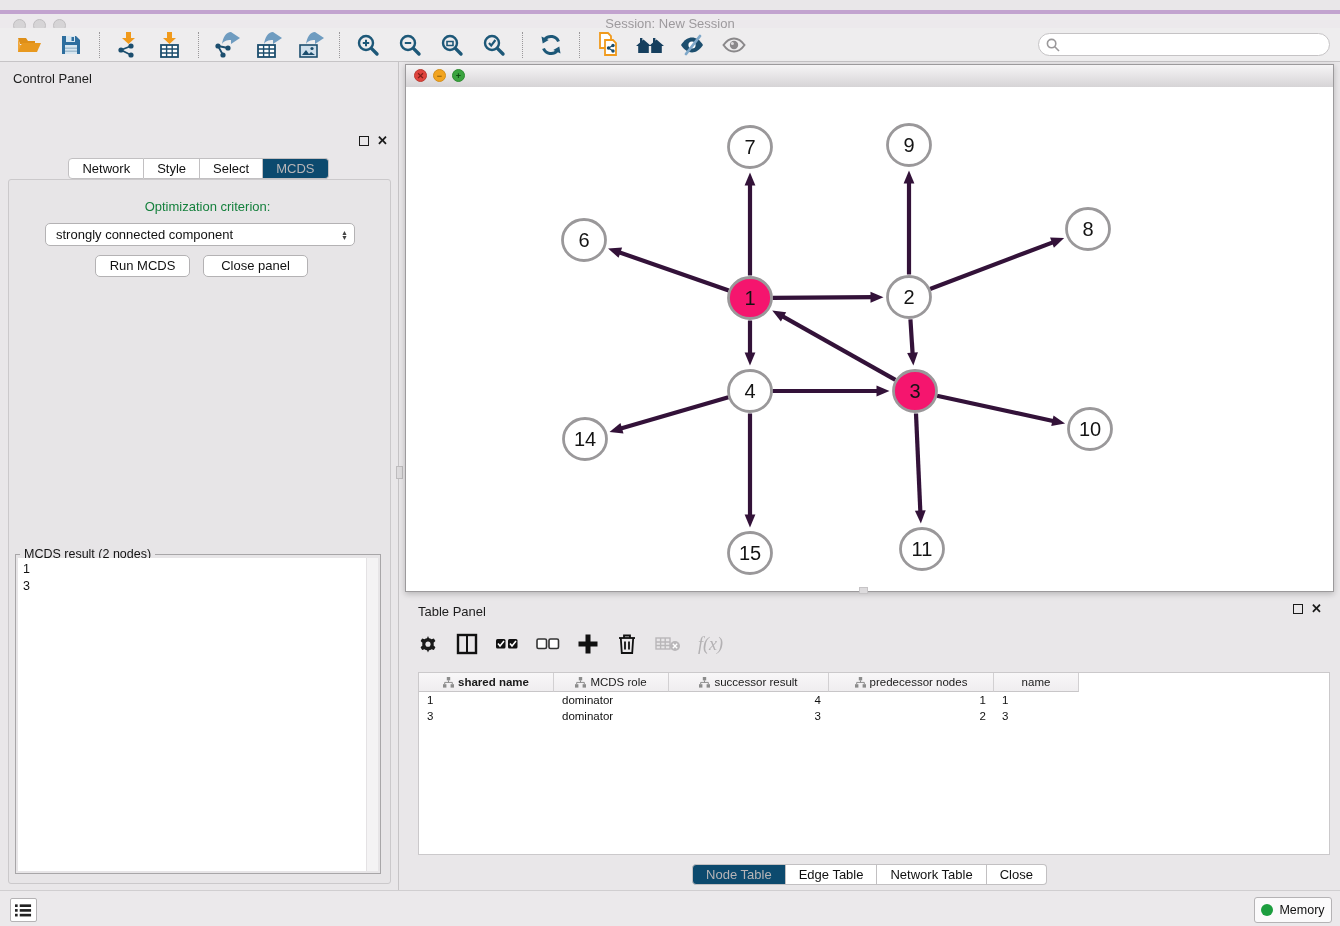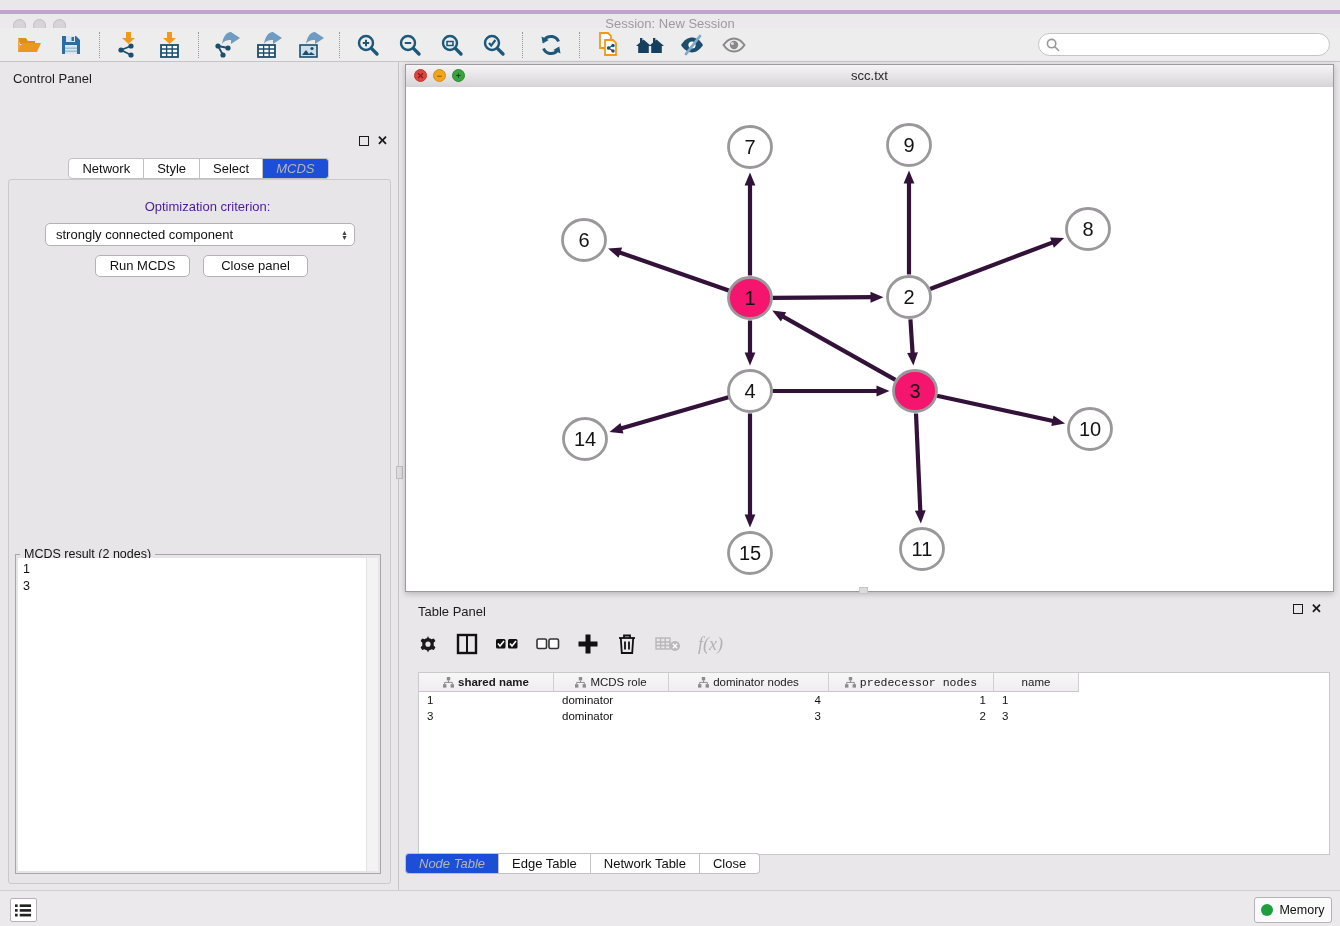--- a/index.html
+++ b/index.html
@@ -18,24 +18,24 @@
   #search-box{margin-left:auto;margin-right:10px;width:292px;height:23px;background:#fff;border:1px solid #c5c3c5;border-radius:12px;display:flex;align-items:center;padding-left:7px;box-sizing:border-box;}
   #search-box input{border:none;outline:none;flex:1;height:18px;font-size:12px;background:transparent;margin-left:4px;}
   
   #control-panel{position:absolute;left:0;top:62px;width:397px;height:828px;}
   .panel-title{position:absolute;left:13px;top:9px;font-size:13px;color:#1d1d1d;}
   .float-ico{position:absolute;width:10px;height:10px;border:1.6px solid #1a1a1a;box-sizing:border-box;}
   .close-ico{position:absolute;font-size:13px;font-weight:700;color:#1a1a1a;line-height:14px;}
   .tab{background:#fff;border:1px solid #c2c0c2;border-left:none;padding:0 13px;height:21px;line-height:20px;font-size:13px;color:#101010;box-sizing:border-box;}
   .tab:first-child{border-left:1px solid #c2c0c2;border-radius:4px 0 0 4px;}
   .tab:last-child{border-radius:0 4px 4px 0;}
-  .tab.sel{background:#1d4ed8;color:#b7b5b7;font-style:italic;}
+  .tab.sel{background:#0c4a6e;color:#b7b5b7;}
   #cp-tabs{position:absolute;left:0;right:0;top:96px;display:flex;justify-content:center;}
   #cp-content{position:absolute;left:8px;right:6px;top:117px;bottom:6px;border:1px solid #cbc9cb;border-radius:3px;background:#e7e5e7;}
-  #opt-label{position:absolute;left:16px;right:0;top:19px;text-align:center;font-size:13px;color:#4c1d95;}
+  #opt-label{position:absolute;left:16px;right:0;top:19px;text-align:center;font-size:13px;color:#15803d;}
   #criterion-select{position:absolute;left:36px;top:43px;width:310px;height:23px;background:#fff;border:1px solid #b4b2b4;border-radius:5px;display:flex;align-items:center;box-sizing:border-box;font-size:13px;color:#111;padding-left:10px;}
   #criterion-select .stepper{margin-left:auto;margin-right:6px;display:flex;flex-direction:column;line-height:5px;font-size:7px;color:#444;}
   .aqua-btn{position:absolute;height:22px;background:#fff;border:1px solid #b4b2b4;border-radius:5px;font-size:13px;color:#111;text-align:center;line-height:20px;box-sizing:border-box;}
   #mcds-result{position:absolute;left:6px;right:9px;top:374px;bottom:9px;border:1px solid #a8a6a8;}
   #mcds-legend{position:absolute;top:-8px;left:4px;background:#e7e5e7;padding:0 4px;font-size:12.5px;color:#141414;text-align:center;}
   #result-area{position:absolute;left:2px;right:2px;top:3px;bottom:2px;background:#fff;font-size:12.5px;color:#111;}
   #result-area .line{padding:0 5px;line-height:17px;}
   #result-area .line:first-child{padding-top:3px;}
   #result-scroll{position:absolute;right:0;top:0;bottom:0;width:11px;background:#f4f3f4;border-left:1px solid #e4e2e4;}
   
@@ -53,21 +53,21 @@
   #table-panel{position:absolute;left:405px;top:595px;width:929px;height:295px;}
   #tp-toolbar{position:absolute;left:12px;top:30px;height:38px;display:flex;align-items:center;gap:17px;}
   .tp-ico{display:flex;align-items:center;justify-content:center;}
   #fx-label{font-family:"Liberation Serif",serif;font-style:italic;font-size:18px;color:#b3b1b3;}
   #tp-table{position:absolute;left:13px;top:77px;right:4px;height:183px;background:#fff;border:1px solid #cbc9cb;box-sizing:border-box;overflow:hidden;}
   #tp-head{display:flex;height:19px;}
   .th{display:flex;align-items:center;justify-content:center;gap:4px;background:linear-gradient(#f8f7f8,#efedef);border-right:1px solid #d2d0d2;border-bottom:1px solid #c8c6c8;font-size:11.5px;color:#1a1a1a;box-sizing:border-box;flex:0 0 auto;}
   .tr{display:flex;height:16px;}
   .td{font-size:11.5px;color:#111;line-height:16px;padding:0 8px;box-sizing:border-box;flex:0 0 auto;white-space:nowrap;}
   .td.r{text-align:right;}
-  #tp-tabs{position:absolute;left:0;right:0;top:258px;display:flex;justify-content:flex-start;}
+  #tp-tabs{position:absolute;left:0;right:0;top:269px;display:flex;justify-content:center;}
   
   #status-bar{position:absolute;left:0;top:890px;width:1340px;height:36px;background:#ebe9eb;border-top:1px solid #d0ced0;box-sizing:border-box;}
   #list-button{position:absolute;left:10px;top:7px;width:27px;height:24px;background:#fff;border:1px solid #b5b3b5;border-radius:2px;display:flex;align-items:center;justify-content:center;box-sizing:border-box;}
   #memory-button{position:absolute;right:8px;top:6px;width:78px;height:26px;background:#fbfafb;border:1px solid #b5b3b5;border-radius:3px;display:flex;align-items:center;justify-content:center;gap:6px;box-sizing:border-box;}
   #memory-dot{width:12px;height:12px;border-radius:50%;background:#1d9e3f;}
   #memory-label{font-size:12.5px;color:#111;}
 </style>
 </head>
 <body>
 
@@ -280,21 +280,20 @@
 </div>
 
 <div id="v-split-line"></div>
 <div id="v-split-handle"></div>
 
 <div id="network-window">
   <div id="nw-titlebar">
     <div class="nw-light" style="left:8px;background:#e0433d;border:1px solid #b93c33;color:#7e1d18">✕</div>
     <div class="nw-light" style="left:27px;background:#f2a41f;border:1px solid #d28e1b;color:#8a5c0a">−</div>
     <div class="nw-light" style="left:46px;background:#3aa33f;border:1px solid #2c8c31;color:#0f4d13">+</div>
-    <div id="nw-title">scc.txt</div>
   </div>
   <div id="nw-canvas">
     <svg id="graph-svg" width="927" height="504" viewBox="0 0 927 504">
         <line x1="344" y1="188.5" x2="344" y2="95.5" stroke="#331239" stroke-width="4.2"></line>
         <polygon points="344,85.5 349.4,98.5 338.6,98.5" fill="#331239"></polygon>
         <line x1="322.75920030229116" y1="203.5785157682704" x2="211.51326174527398" y2="164.70945289895116" stroke="#331239" stroke-width="4.2"></line>
         <polygon points="202.07290632407003,161.4110154626269 216.1265245872503,160.60119220239832 212.56421215602006,170.79677605729856" fill="#331239"></polygon>
         <line x1="366.4995550149811" y1="210.85849336468564" x2="467.5007020874742" y2="210.22326602460709" stroke="#331239" stroke-width="4.2"></line>
         <polygon points="477.50050431635475,210.16037418668958 464.53472301128556,215.6420267795778 464.46679982633464,204.84224037238687" fill="#331239"></polygon>
         <line x1="344" y1="233.5" x2="344" y2="268.5" stroke="#331239" stroke-width="4.2"></line>
@@ -436,23 +435,23 @@
         </div>
         <div class="th" style="width: 160px;">
           <svg width="11" height="11" viewBox="0 0 11 11">
             <g fill="#8c8c8c">
               <rect x="3.8" y="0" width="3.4" height="3.4"></rect>
               <rect x="0" y="7.2" width="3.4" height="3.4"></rect>
               <rect x="7.6" y="7.2" width="3.4" height="3.4"></rect>
             </g>
             <path d="M5.5 3.4v2M1.7 7.2V5.4h7.6v1.8" stroke="#8c8c8c" fill="none"></path>
           </svg>
-          <span>dominator nodes</span>
-        </div>
-        <div class="th" style="width: 165px; font-family: Liberation Mono, monospace;">
+          <span>successor result</span>
+        </div>
+        <div class="th" style="width: 165px;">
           <svg width="11" height="11" viewBox="0 0 11 11">
             <g fill="#8c8c8c">
               <rect x="3.8" y="0" width="3.4" height="3.4"></rect>
               <rect x="0" y="7.2" width="3.4" height="3.4"></rect>
               <rect x="7.6" y="7.2" width="3.4" height="3.4"></rect>
             </g>
             <path d="M5.5 3.4v2M1.7 7.2V5.4h7.6v1.8" stroke="#8c8c8c" fill="none"></path>
           </svg>
           <span>predecessor nodes</span>
         </div>

